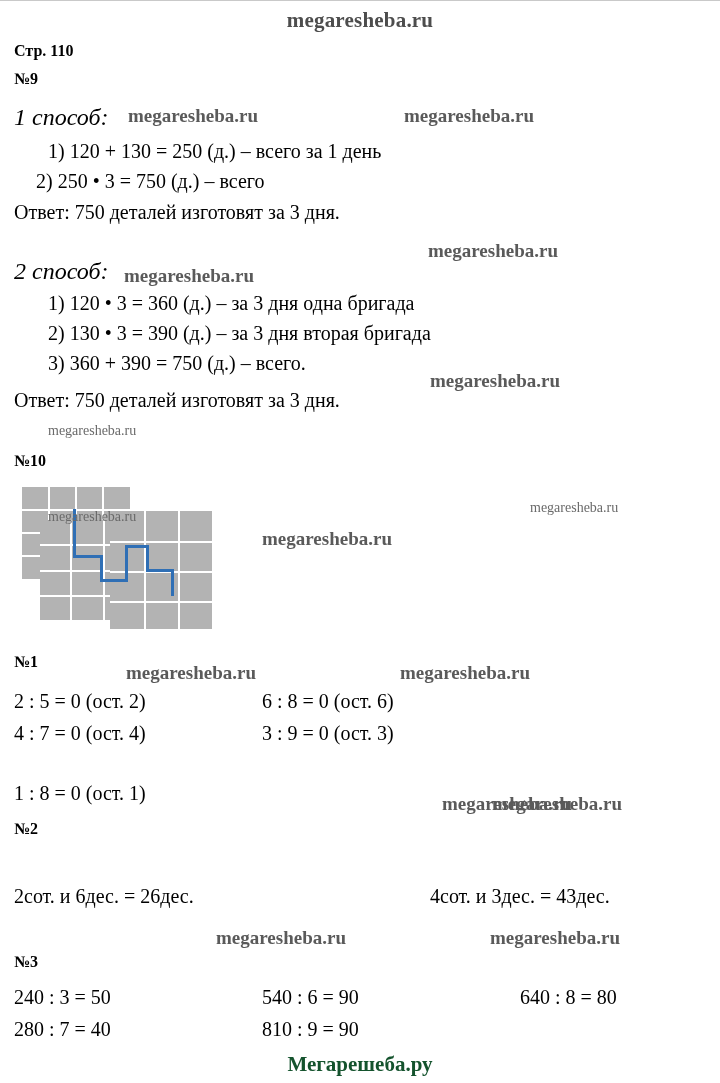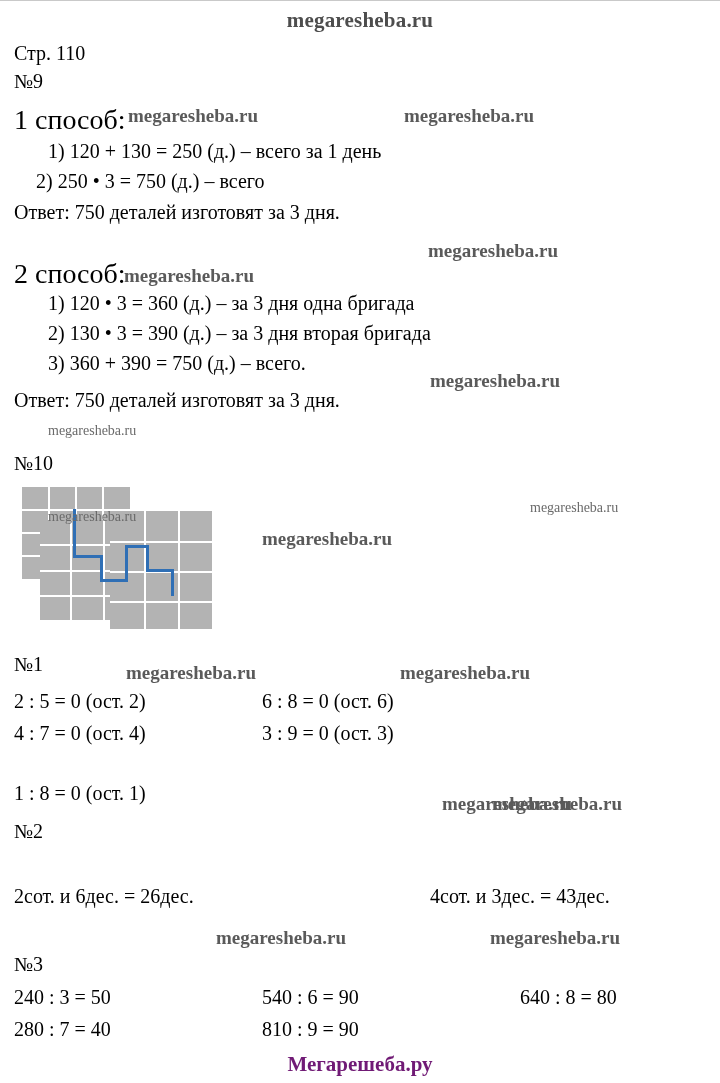--- a/index.html
+++ b/index.html
@@ -34,47 +34,48 @@
   }
   .wm-bottom {
     position: absolute;
     bottom: 6px;
     left: 0;
     width: 720px;
     text-align: center;
     font-family: "Liberation Serif", serif;
     font-weight: bold;
     font-size: 21px;
-    color: #701a75;
+    color: #14532d;
   }
   .wm {
     position: absolute;
     font-family: "Liberation Serif", serif;
     font-weight: bold;
     color: #5a5a5a;
     white-space: nowrap;
     pointer-events: none;
   }
   .wm.small {
     font-weight: normal;
     color: #6a6a6a;
   }
   .hdr {
     position: absolute;
-    font-weight: normal;
-    font-size: 20px;
+    font-weight: bold;
+    font-size: 16px;
   }
   .txt {
     position: absolute;
     font-size: 20px;
     white-space: nowrap;
   }
   .ital {
     position: absolute;
-    font-size: 28px;
+    font-style: italic;
+    font-size: 24px;
     white-space: nowrap;
   }
   .divider {
     position: absolute;
     left: 0;
     width: 720px;
     height: 1px;
     background: #c9c9c9;
   }
   

